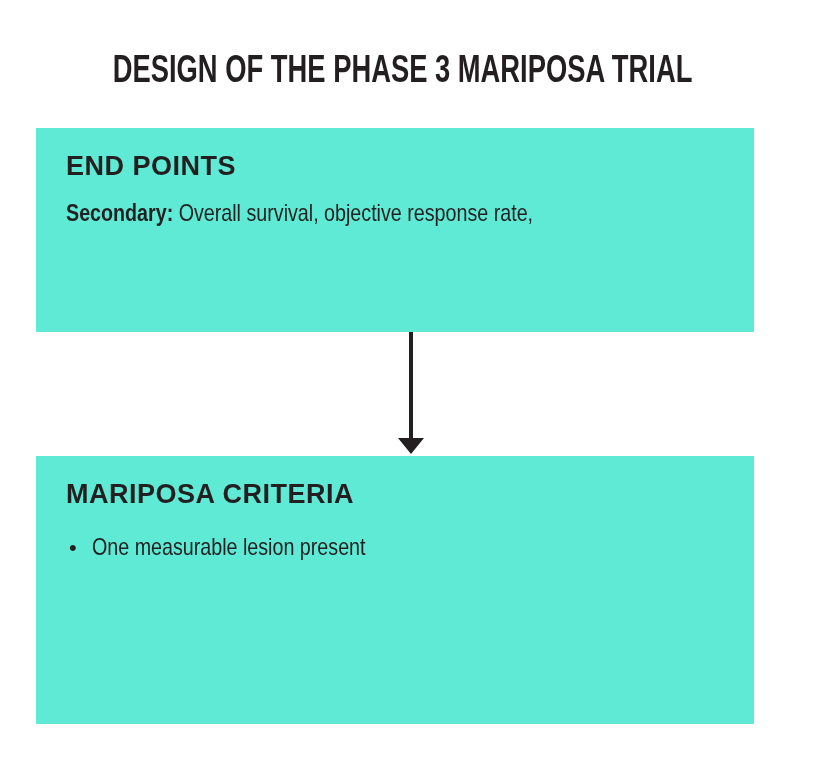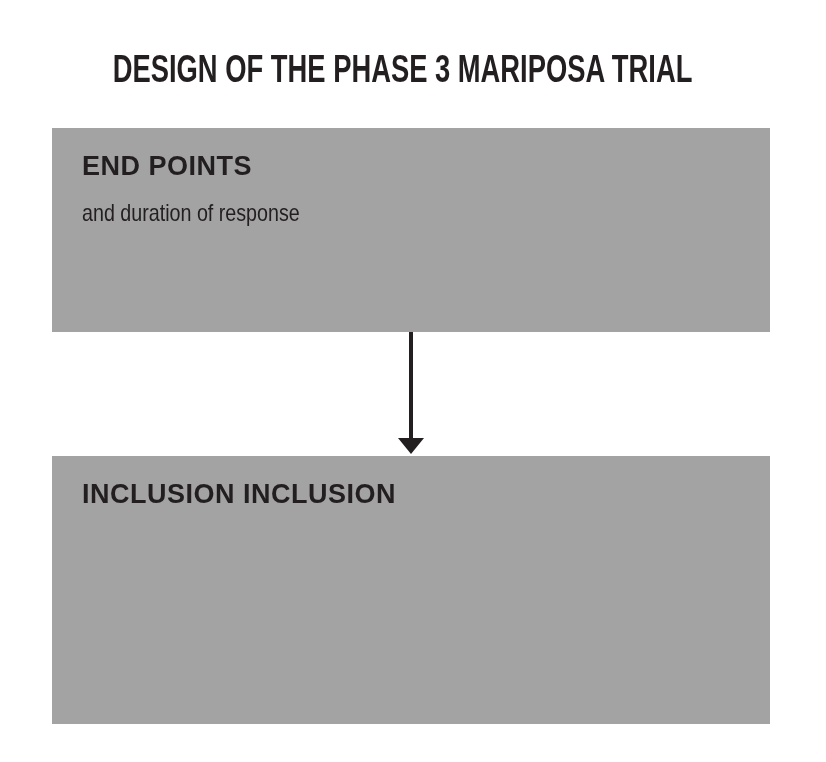--- a/index.html
+++ b/index.html
@@ -29,23 +29,23 @@
     font-weight: bold;
     line-height: 1.0;
     letter-spacing: 0px;
     white-space: nowrap;
     transform: scaleX(0.72);
     transform-origin: 50% 0;
     color: #231f20;
   }
   .gray-box {
     position: absolute;
-    left: 52px;
+    left: 36px;
     width: 718px;
-    background: #a3a3a3;
+    background: #5eead4;
     box-sizing: border-box;
     padding: 22px 46px 0 30px;
   }
   .box-endpoints {
     top: 128px;
     height: 204px;
   }
   .box-inclusion {
     top: 456px;
     height: 268px;
@@ -103,29 +103,32 @@
 <body>
 
 <div class="page">
 
   <div class="title-wrap">
     <span class="title">DESIGN OF THE PHASE 3 MARIPOSA TRIAL</span>
   </div>
 
   <div class="gray-box box-endpoints">
     <h2 class="box-heading">END POINTS</h2>
-    <p class="line">
-      <span class="cond">and duration of response</span>
+    <p class="line line-gap">
+      <span class="cond"><b class="lead">Secondary:</b> <span>Overall survival, objective response rate,</span></span>
     </p>
   </div>
 
   <svg class="arrow" width="28" height="122" viewBox="0 0 28 122" xmlns="http://www.w3.org/2000/svg">
     <line x1="14" y1="0" x2="14" y2="108" stroke="#231f20" stroke-width="4"></line>
     <polygon points="1,106 27,106 14,122" fill="#231f20"></polygon>
   </svg>
 
   <div class="gray-box box-inclusion">
-    <h2 class="box-heading">INCLUSION INCLUSION</h2>
+    <h2 class="box-heading">MARIPOSA CRITERIA</h2>
     <ul class="bullet-list">
+      <li>
+        <span class="bullet-dot">•</span><span class="cond">One measurable lesion present</span>
+      </li>
     </ul>
   </div>
 
 </div>
 
 </body></html>

